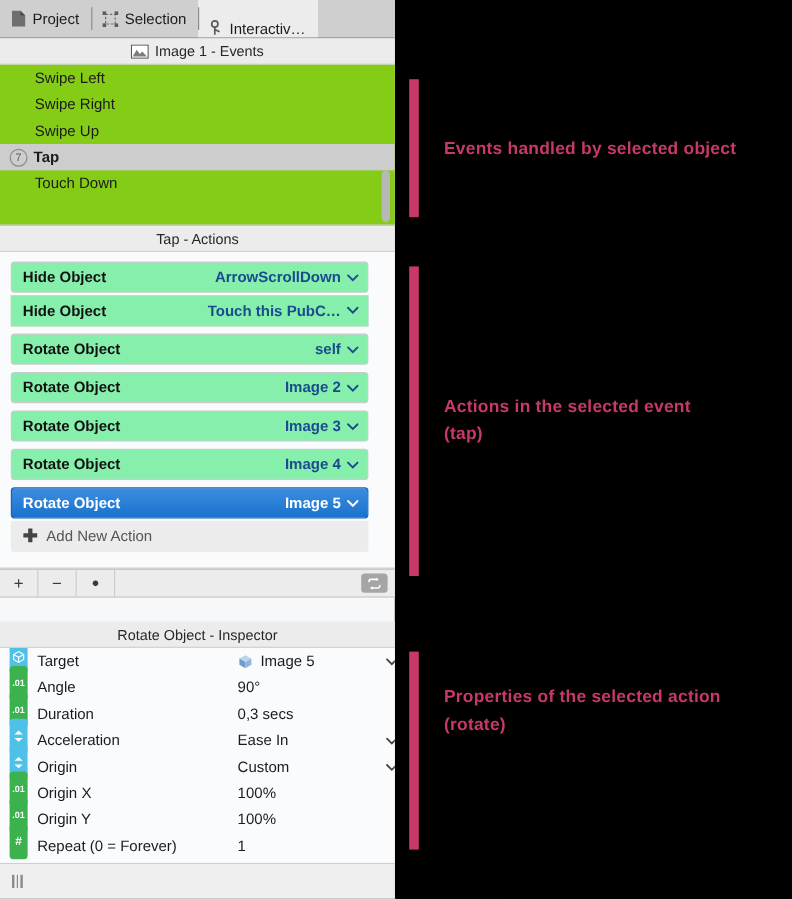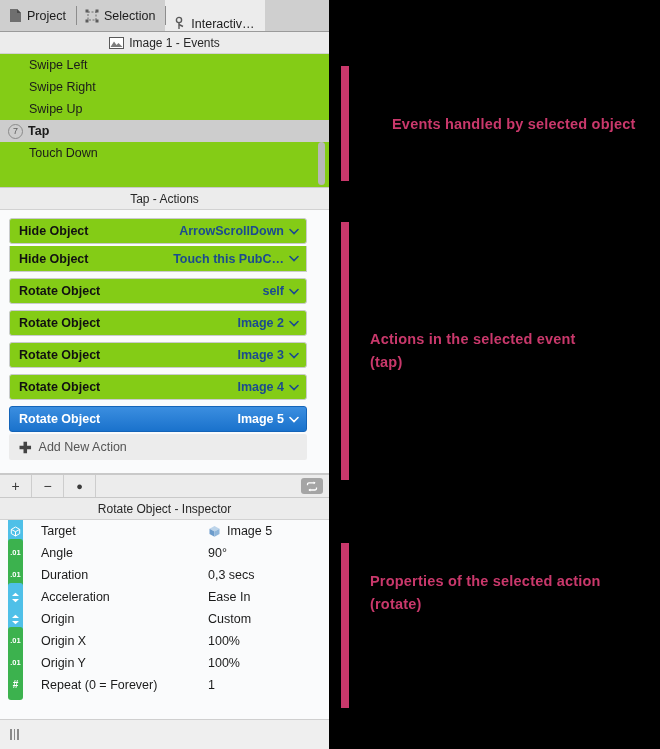--- a/index.html
+++ b/index.html
@@ -86,21 +86,21 @@
     flex: 0 0 264px; height: 264px;
     background: #fafbfc;
     display: flex; flex-direction: column;
     border-bottom: 1px solid #c9c9c9;
     position: relative;
   }
   .actions-list { padding: 8px 22px 0 9px; position: relative; }
   .action-row {
     height: 26px; margin-bottom: 2px;
     border: 1px solid #c9cbcd; border-radius: 3px;
-    background: #84cc16;
+    background: #86efac;
     display: flex; align-items: center; justify-content: space-between;
     padding: 0 7px 0 9px;
     font-size: 12.5px; cursor: default;
   }
   .action-row.tight { margin-bottom: 0; border-radius: 0; border-top: none; }
   .action-name { font-weight: bold; color: #111; }
   .action-val {
     display: flex; align-items: center; gap: 5px;
     font-weight: bold; color: #1b4b8f;
   }
@@ -142,22 +142,22 @@
   }
 
   
   .inspector {
     flex: 1 1 auto;
     background: #fafbfc;
     overflow: hidden;
     position: relative;
   }
   .insp-row {
-    height: 22px; display: flex; align-items: center;
-    padding-left: 8px; font-size: 12.5px; color: #1b1b1b; gap: 10px;
+    height: 22px; display: flex; align-items: flex-end;
+    padding-left: 8px; font-size: 12.5px; color: #1b1b1b;
   }
   .insp-icon { width: 15px; height: 29px; border-radius: 3px; flex: 0 0 15px;
                display: flex; align-items: center; justify-content: center;
                font-size: 7.5px; font-weight: bold; color: #fff; line-height: 1; }
   .insp-icon.green { background: #3cb24e; }
   .insp-icon.cyan  { background: #4fc0e8; }
   .insp-label { margin-left: 8px; }
   .insp-value {
     position: absolute; left: 175px;
     display: flex; align-items: center; gap: 6px;
@@ -351,21 +351,21 @@
       <div class="tb-loop">
         <svg width="14" height="11" viewBox="0 0 14 11">
           <path d="M2.5 4.2 V3.2 a1.4 1.4 0 0 1 1.4-1.4 H10" fill="none" stroke="#fff" stroke-width="1.3"></path>
           <path d="M8.6 0.4 L10.6 1.8 L8.6 3.2 Z" fill="#fff"></path>
           <path d="M11.5 6.6 V7.6 a1.4 1.4 0 0 1 -1.4 1.4 H4" fill="none" stroke="#fff" stroke-width="1.3"></path>
           <path d="M5.4 7.6 L3.4 9.0 L5.4 10.4 Z" fill="#fff"></path>
         </svg>
       </div>
     </div>
 
-    <div class="sect-header" style="border-top:none;">
+    <div class="sect-header" style="border-top:none;margin-top:20px;">
       <span>Rotate Object - Inspector</span>
     </div>
 
     <div class="inspector">
 
       <div class="insp-row">
         <span class="insp-icon cyan">
           <svg width="11" height="11" viewBox="0 0 11 11">
               <path d="M5.5 1 L9.7 3.4 V7.6 L5.5 10 L1.3 7.6 V3.4 Z" fill="none" stroke="#fff" stroke-width="1"></path>
               <path d="M1.3 3.4 L5.5 5.7 L9.7 3.4 M5.5 5.7 V10" fill="none" stroke="#fff" stroke-width="1"></path>
@@ -479,21 +479,21 @@
     <div class="statusbar">
       <span class="grip">
           <i></i>
           <i></i>
           <i></i>
         </span>
     </div>
   </div>
 
   <div class="anno-bar" style="left:341px;top:66px;height:115px;"></div>
-  <div class="anno-text" style="left:392px;top:113px;">Events handled by selected object</div>
+  <div class="anno-text" style="left:370px;top:113px;">Events handled by selected object</div>
 
   <div class="anno-bar" style="left:341px;top:222px;height:258px;"></div>
   <div class="anno-text" style="left:370px;top:328px;">Actions in the selected event
 (tap)</div>
 
   <div class="anno-bar" style="left:341px;top:543px;height:165px;"></div>
   <div class="anno-text" style="left:370px;top:570px;">Properties of the selected action
 (rotate)</div>
 
 </div>

